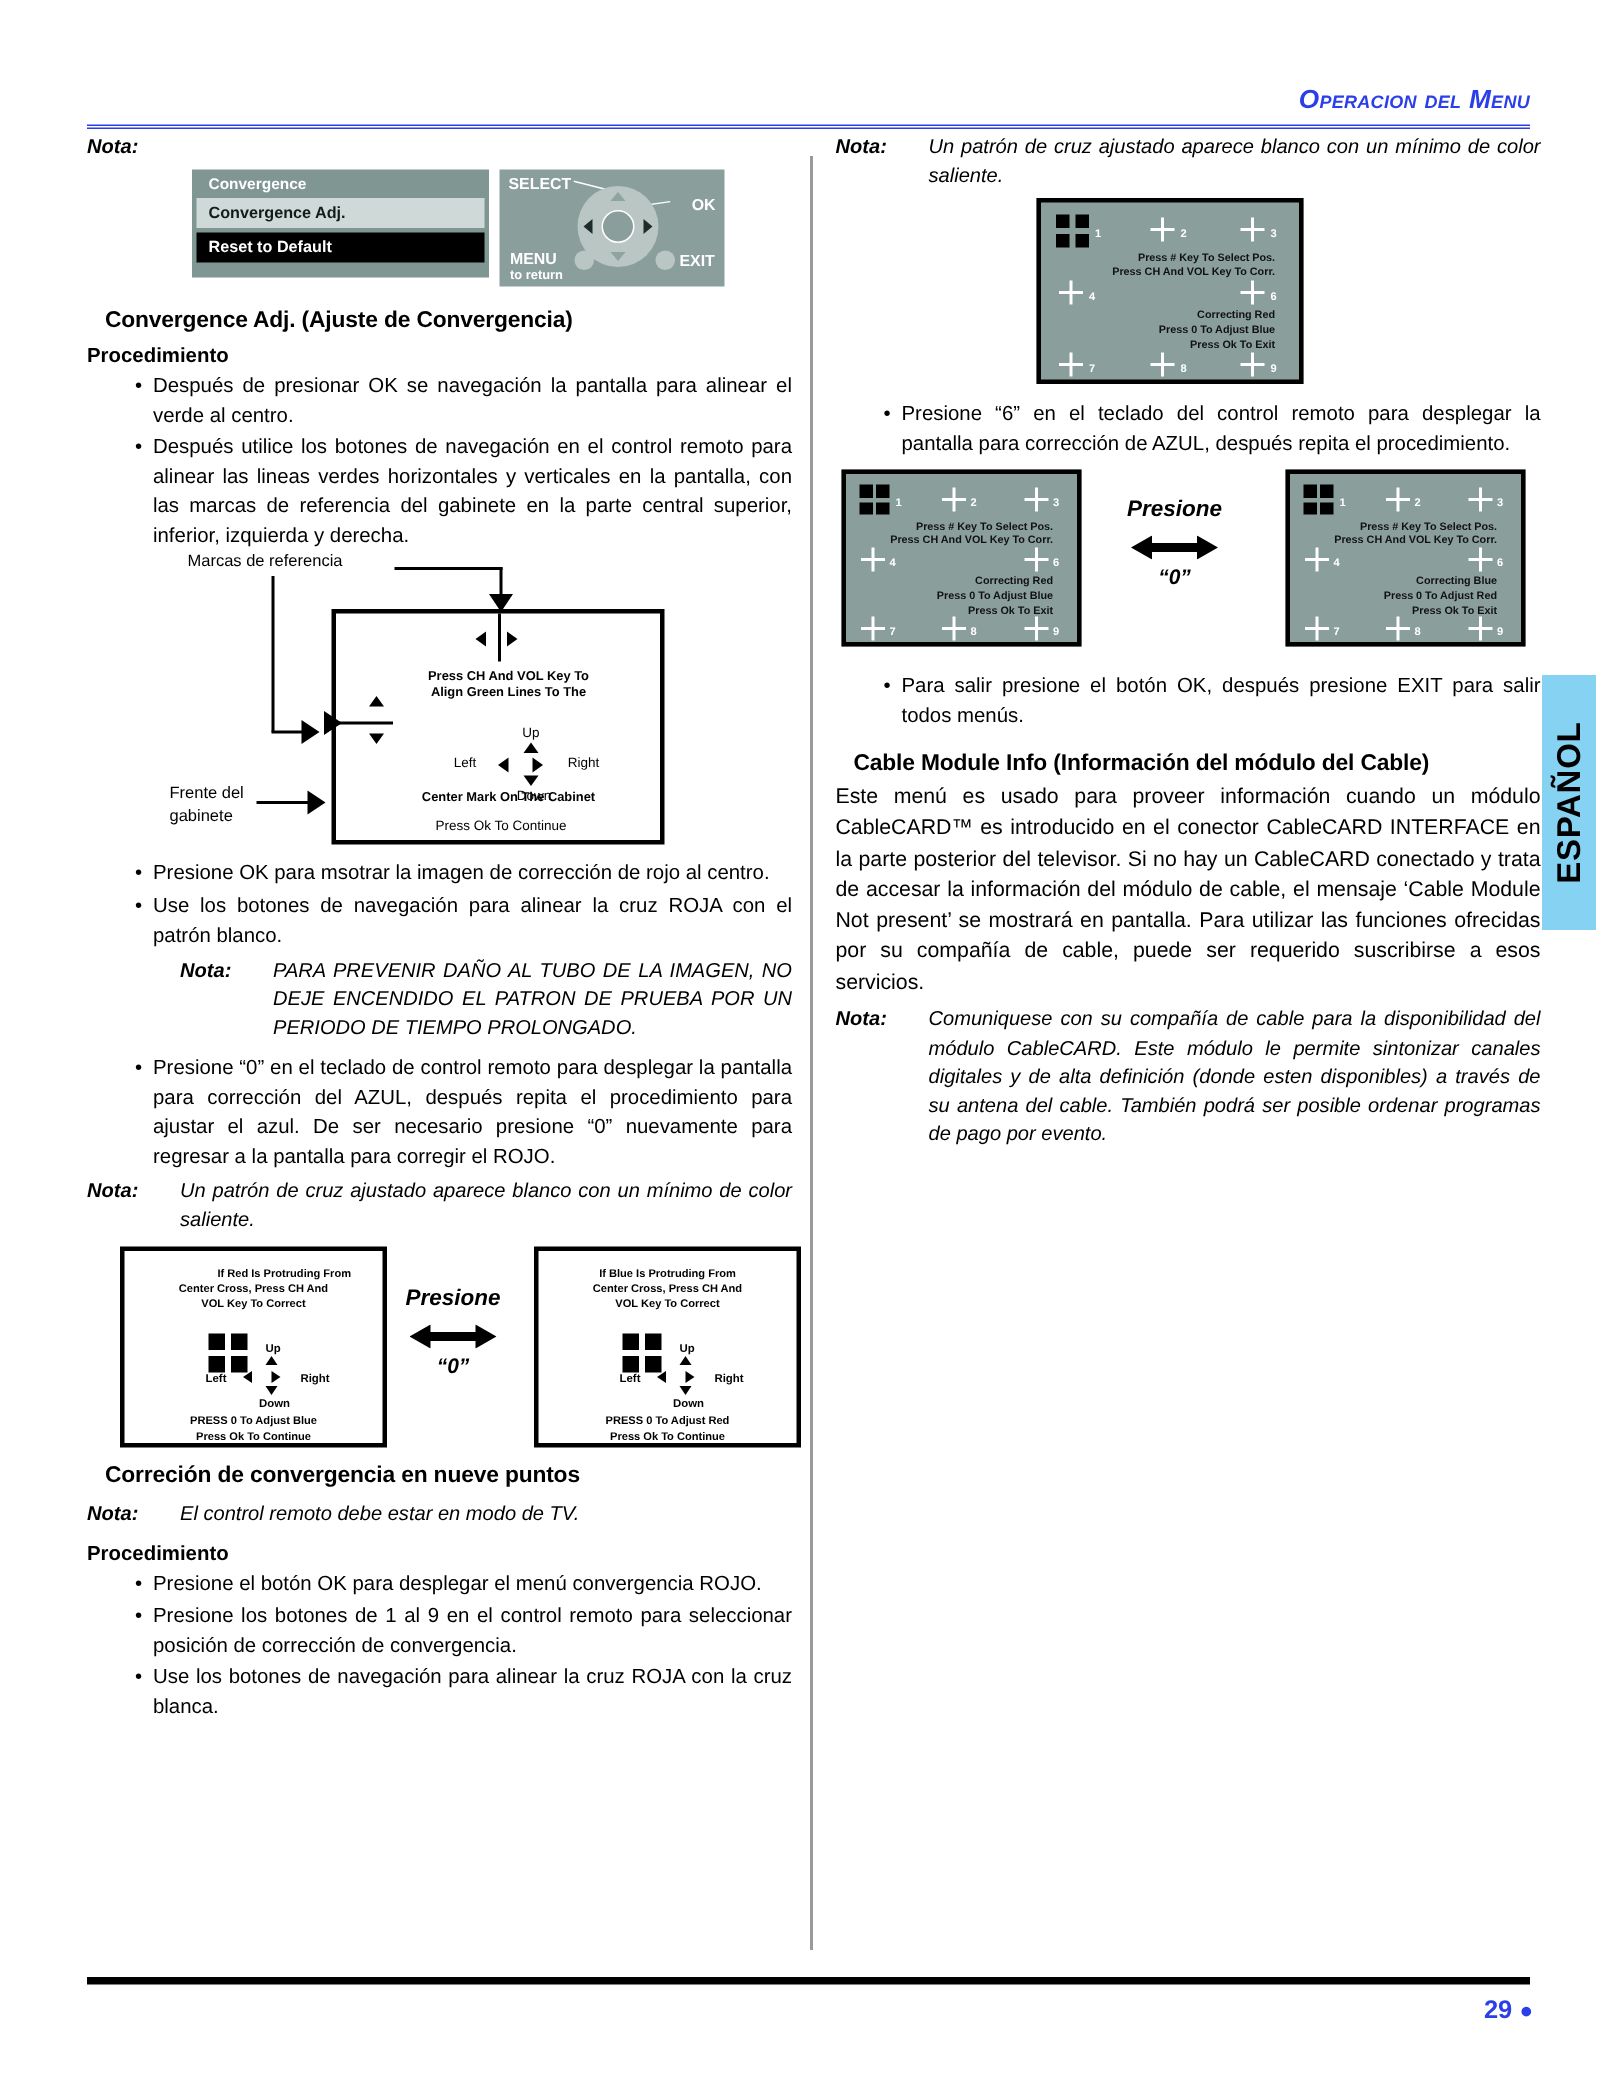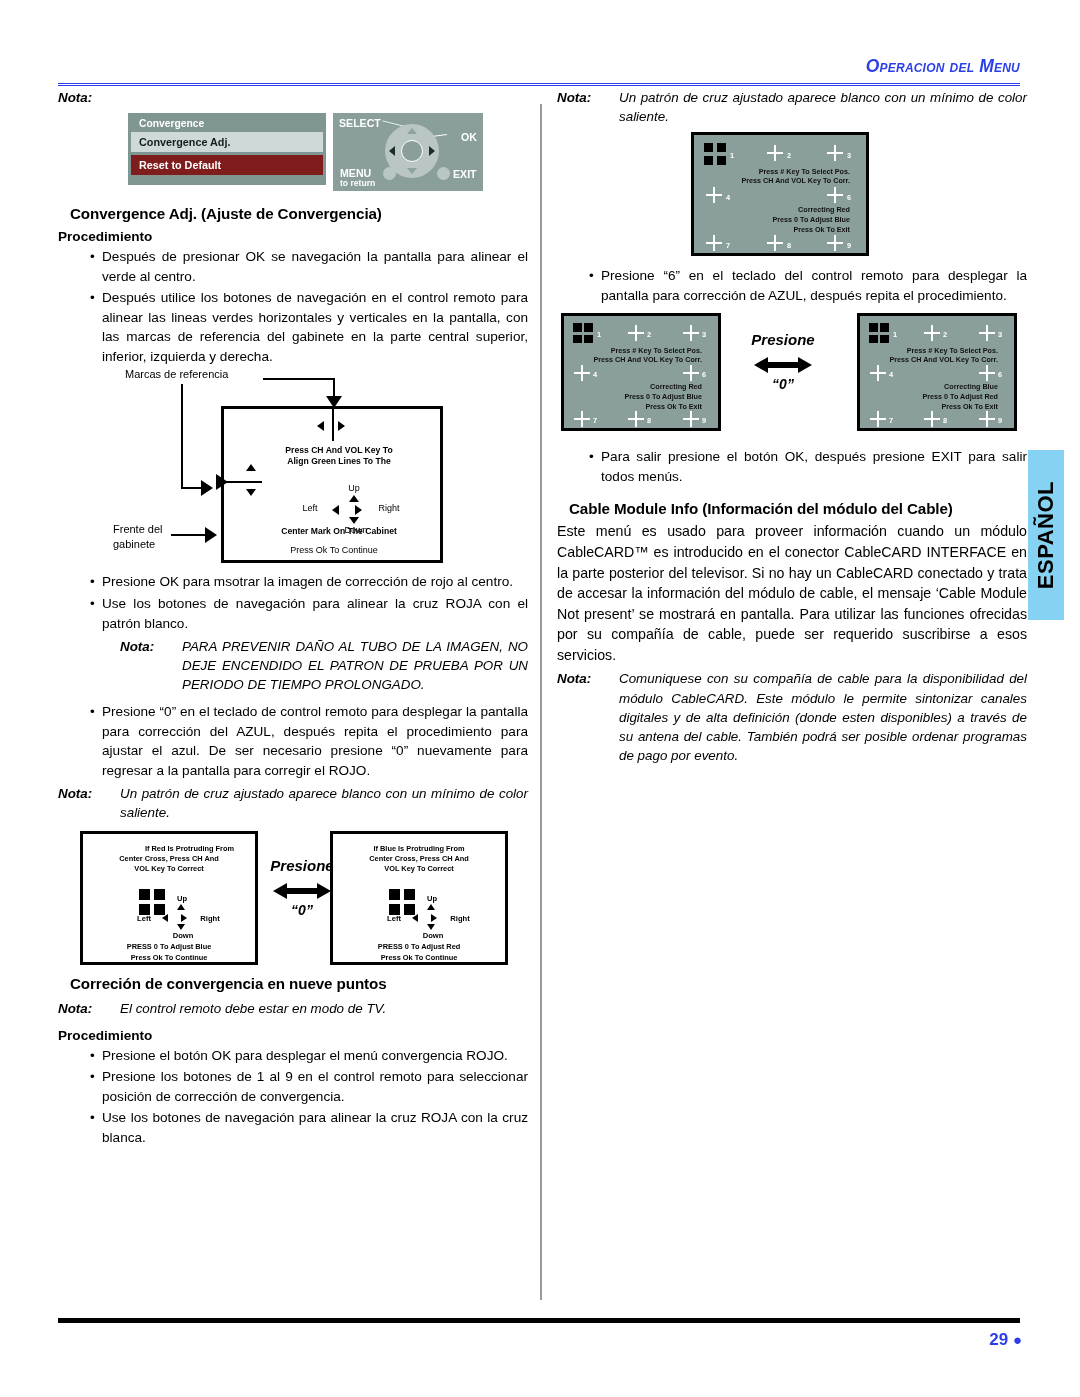--- a/index.html
+++ b/index.html
@@ -47,21 +47,21 @@
   .para { font-size:14.2px; line-height:1.45; text-align:justify; margin:0 0 4px 0; }
   .caps { font-style:italic; text-transform:none; }
 
   
   #osd-wrap { position:relative; height:82px; margin:6px 0 4px 70px; }
   #osd-menu { position:absolute; left:0; top:0; width:198px; height:72px;
     background:#7f9693; padding:3px 3px 0 3px; }
   #osd-menu .title { color:#ffffff; font-size:10.3px; font-weight:bold; padding:2px 0 3px 8px; }
   #osd-menu .row { height:20px; line-height:20px; font-size:10.8px; font-weight:bold; padding-left:8px; margin-bottom:3px; }
   #osd-menu .row.sel { background:#cfd9d7; color:#121c1c; }
-  #osd-menu .row.dark { background:#7f1d1d; color:#ffffff; }
+  #osd-menu .row.dark { background:#000000; color:#ffffff; }
 
   #osd-pad { position:absolute; left:205px; top:0; width:150px; height:78px; background:#8a9e9c; }
   #osd-pad .lab { position:absolute; color:#ffffff; font-size:10.6px; font-weight:bold; }
   #osd-pad .lab.small { font-size:8.6px; font-weight:bold; }
   #disc { position:absolute; left:52px; top:11px; width:54px; height:54px; border-radius:50%; background:#b9c6c4; }
   #disc .hub { position:absolute; left:16px; top:16px; width:22px; height:22px; border-radius:50%;
      background:#8a9e9c; border:1.4px solid #ffffff; }
   .tri { position:absolute; width:0; height:0; }
   .tri.up   { border-left:5px solid transparent; border-right:5px solid transparent; border-bottom:6px solid #8fa3a1; left:22px; top:4px;}
   .tri.down { border-left:5px solid transparent; border-right:5px solid transparent; border-top:6px solid #8fa3a1; left:22px; bottom:4px;}
@@ -273,21 +273,21 @@
     <div class="presione" style="left:190px; top:26px;">
       <div class="p1">Presione</div>
       <div class="dblarrow" style="top:26px;">
         <svg width="58" height="16" viewBox="0 0 58 16">
             <polygon points="0,8 14,0 14,5 44,5 44,0 58,8 44,16 44,11 14,11 14,16" fill="#000"></polygon>
           </svg>
       </div>
       <div class="p2" style="margin-top:28px;">“0”</div>
     </div>
 
-    <div class="wscreen" style="left:264px;">
+    <div class="wscreen" style="left:290px;">
       <div class="t" style="top:10px;">If Blue Is Protruding From</div>
       <div class="t" style="top:20px;">Center Cross, Press CH And</div>
       <div class="t" style="top:30px;">VOL Key To Correct</div>
       <div class="sq4" style="left:56px; top:55px;">
         <i style="left:0;top:0;"></i>
           <i style="right:0;top:0;"></i>
           <i style="left:0;bottom:0;"></i>
           <i style="right:0;bottom:0;"></i>
       </div>
       <div class="t" style="top:60px; left:84px; right:auto; width:30px; font-size:7.6px;">Up</div>

